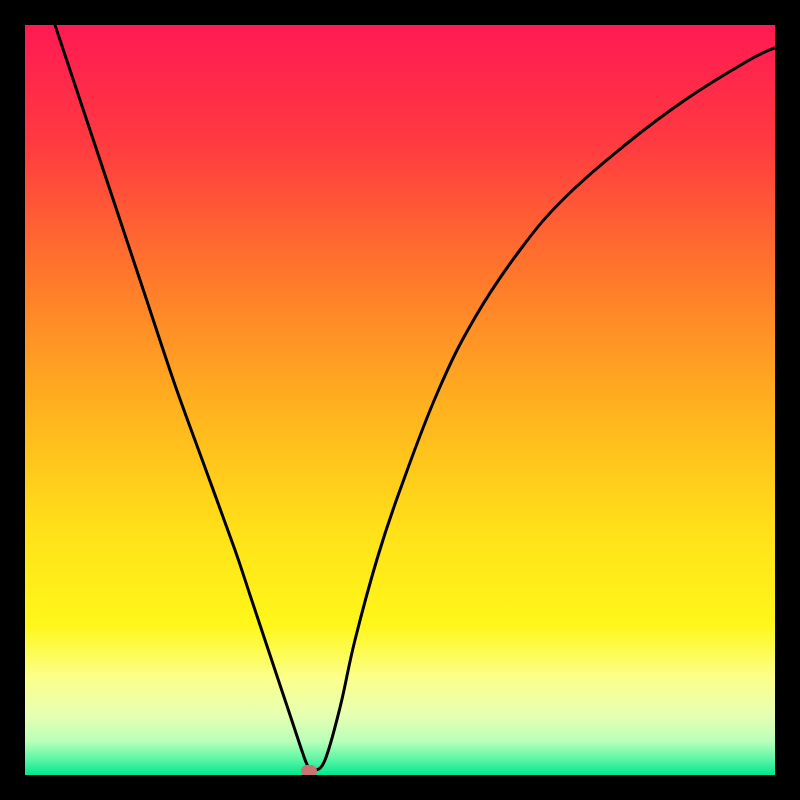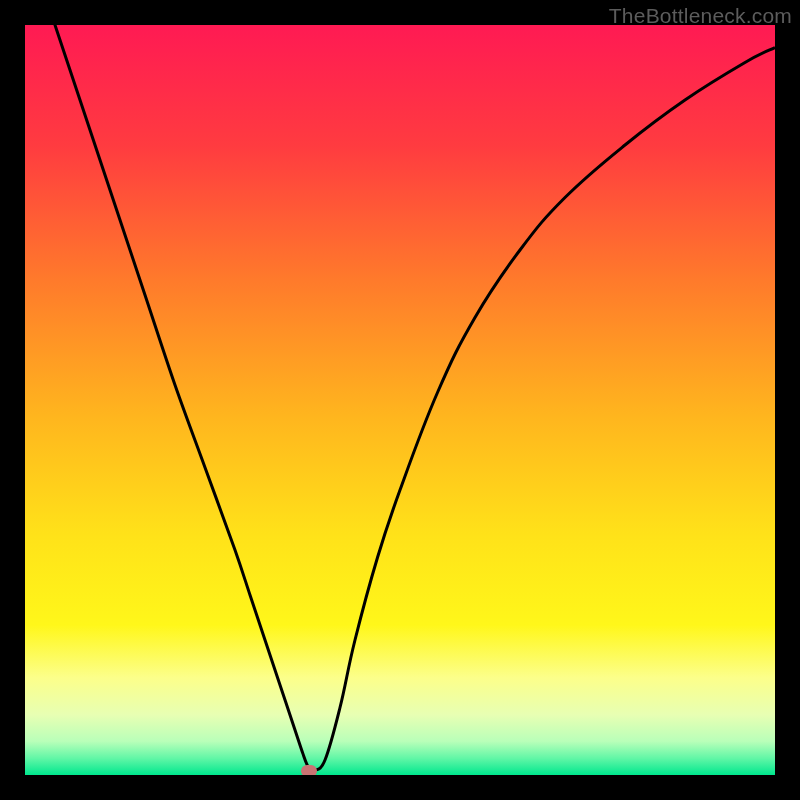--- a/index.html
+++ b/index.html
@@ -83,14 +83,13 @@
       <rect x="0" y="0" width="100" height="100" fill="url(#bg)"></rect>
     </svg>
 
     <svg class="curve" viewBox="0 0 100 100" preserveAspectRatio="none">
       <path id="curvePath" d="M 0 -12.000000000000014 C 0.6666666666666666 -10.000000000000012, 2.666666666666667 -4.000000000000003, 4 0 C 5.333333333333333 4.000000000000003, 6.666666666666667 8, 8 12 C 9.333333333333334 16, 10.666666666666666 20, 12 24 C 13.333333333333334 28, 14.666666666666666 32, 16 36 C 17.333333333333332 40, 18.666666666666668 44.166666666666664, 20 48 C 21.333333333333332 51.833333333333336, 22.666666666666664 55.333333333333336, 24 59 C 25.333333333333336 62.666666666666664, 27.000000000000004 67.16666666666667, 28.000000000000004 70 C 29.000000000000004 72.83333333333333, 29.333333333333336 74, 30 76 C 30.666666666666664 78, 31.333333333333332 80, 32 82 C 32.666666666666664 84, 33.333333333333336 86, 34 88 C 34.666666666666664 90, 35.5 92.5, 36 94 C 36.5 95.5, 36.7 96.16666666666667, 37 97 C 37.3 97.83333333333333, 37.53333333333333 98.6, 37.8 99 C 38.06666666666666 99.4, 38.46666666666667 99.33333333333334, 38.6 99.4 C 38.88 99.12, 39.32 99.68, 40 98 C 40.68 96.32, 41.2 94.2, 42 91 C 42.8 87.8, 43 86, 44 82 C 45 78, 45.8 75, 47 71 C 48.2 67, 48.4 66.4, 50 62 C 51.6 57.6, 53.00000000000001 53.6, 55.00000000000001 49 C 57.00000000000001 44.4, 57.800000000000004 42.8, 60 39 C 62.199999999999996 35.2, 63.6 33.2, 66 30 C 68.4 26.8, 69.2 25.8, 72 23 C 74.8 20.2, 76.8 18.6, 80 16 C 83.2 13.4, 84.8 12.2, 88 10 C 91.2 7.800000000000001, 93.6 6.4, 96 5 C 98.4 3.5999999999999996, 99.2 3.4, 100 3" fill="none" stroke="#000000" stroke-width="3" vector-effect="non-scaling-stroke"></path>
     </svg>
 
     <div class="marker" style="left: 37.8%; top: 99.4%; background: rgb(201, 115, 115);"></div>
   </div>
 
-  <div class="watermark">TheBottleneck.com</div>
 </div>
 
 </body></html>

